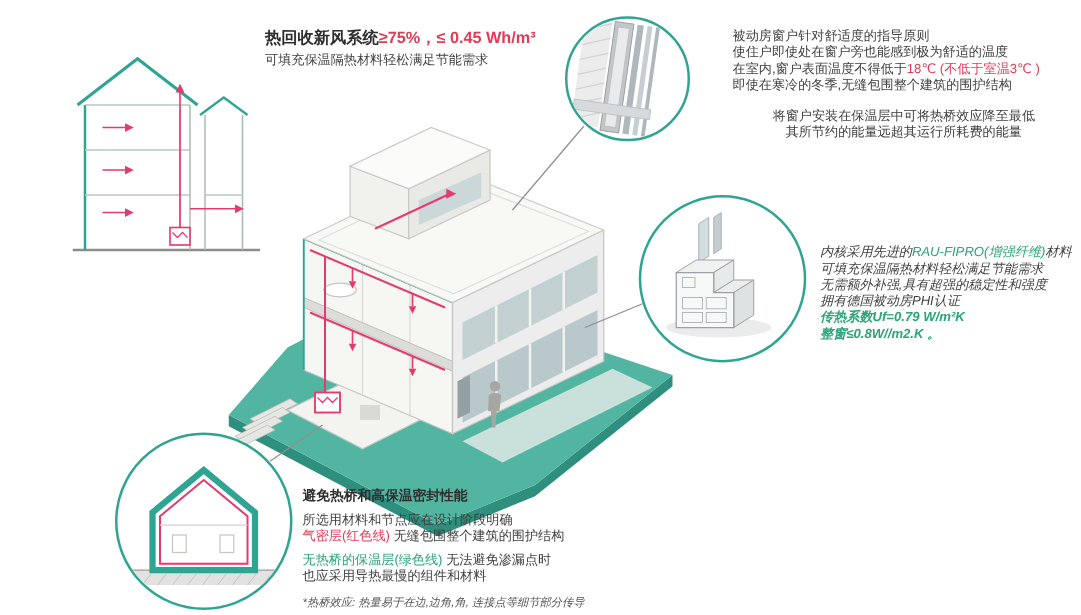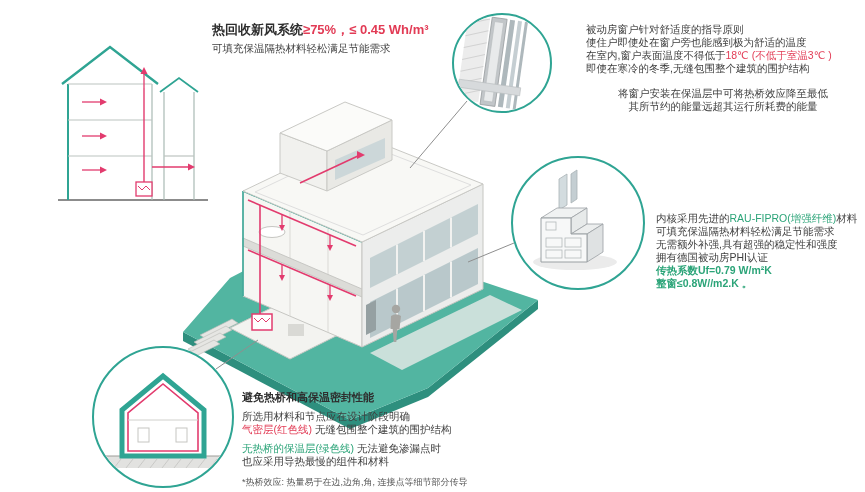--- a/index.html
+++ b/index.html
@@ -191,35 +191,35 @@
       <div>使住户即使处在窗户旁也能感到极为舒适的温度</div>
       <div><span>在室内,窗户表面温度不得低于</span><span class="red">18℃ (不低于室温3℃ )</span></div>
       <div>即使在寒冷的冬季,无缝包围整个建筑的围护结构</div>
     </div>
     <div class="body-text" style="margin-top:12px;text-align:center;">
       <div>将窗户安装在保温层中可将热桥效应降至最低</div>
       <div>其所节约的能量远超其运行所耗费的能量</div>
     </div>
   </div>
 
-  <div class="abs body-text" style="left:656px; top:212px; width:208px;">
+  <div class="abs body-text" style="left:656px; top:196px; width:208px;font-style:italic;">
     <div><span>内核采用先进的</span><span class="green">RAU-FIPRO(增强纤维)</span><span>材料</span></div>
     <div>可填充保温隔热材料轻松满足节能需求</div>
     <div>无需额外补强,具有超强的稳定性和强度</div>
     <div>拥有德国被动房PHI认证</div>
     <div class="green bold">传热系数Uf=0.79 W/m²K</div>
     <div class="green bold">整窗≤0.8W//m2.K 。</div>
   </div>
 
   <div class="abs" style="left:242px; top:390px; width:254px;">
     <div class="callout-title" style="font-size:11px;">避免热桥和高保温密封性能</div>
     <div class="body-text" style="margin-top:5px;">
       <div>所选用材料和节点应在设计阶段明确</div>
       <div><span class="red">气密层(红色线)</span><span> 无缝包围整个建筑的围护结构</span></div>
     </div>
     <div class="body-text" style="margin-top:6px;">
       <div><span class="green">无热桥的保温层(绿色线)</span><span> 无法避免渗漏点时</span></div>
       <div>也应采用导热最慢的组件和材料</div>
     </div>
-    <div class="small-text" style="margin-top:9px;">*热桥效应: 热量易于在边,边角,角, 连接点等细节部分传导</div>
+    <div class="small-text" style="margin-top:9px;font-style:italic;">*热桥效应: 热量易于在边,边角,角, 连接点等细节部分传导</div>
   </div>
 
 </div>
 
 </body></html>

